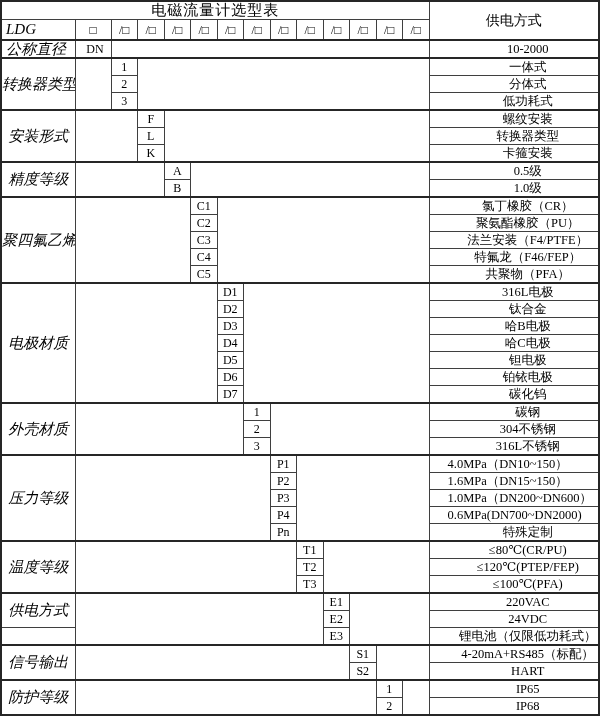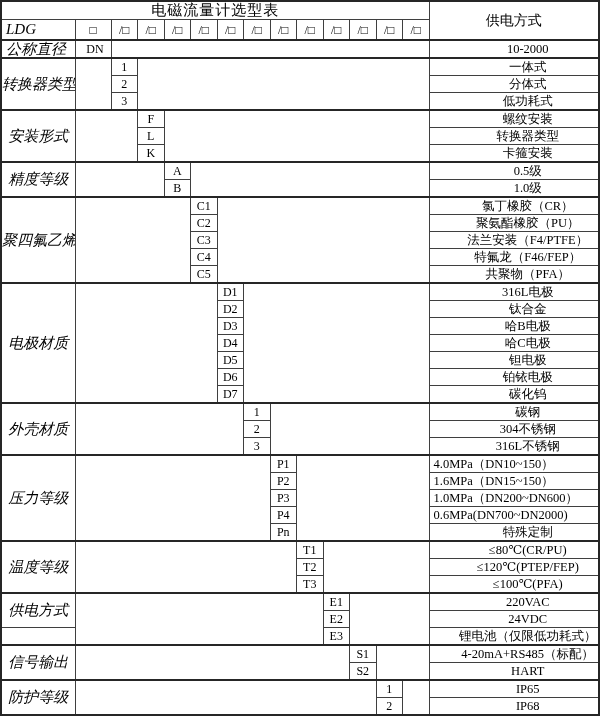--- a/index.html
+++ b/index.html
@@ -6,21 +6,21 @@
   .page{width:600px;font-family:"Liberation Serif","DejaVu Serif",serif;color:#000;}
   table{width:600px;border-collapse:collapse;table-layout:fixed;border:2px solid #262626;}
   td{border:1px solid #3f3f3f;padding:0;overflow:hidden;white-space:nowrap;height:16px;line-height:15px;vertical-align:middle;}
   tr.gt > td{border-top:2px solid #262626;}
   .title{text-align:center;font-size:15px;letter-spacing:1px;height:17px;margin-top:32px;}
   .deschdr{text-align:center;font-size:14px;}
   .lbl{text-align:center;font-size:15px;font-style:italic;}
   .lft{text-align:left;padding-left:4px;}
   .code{text-align:center;font-size:12px;font-family:"Liberation Serif","DejaVu Serif",serif;margin-top:28px;}
   .desc{text-align:center;font-size:12.5px;padding-left:28px;}
-  .desc.al{text-align:left;padding-left:4px;}
+  .desc.al{text-align:left;padding-left:18px;}
   .box{text-align:center;font-size:12px;height:19px;line-height:18px;}
   .fill{background:#fff;}
 </style>
 </head>
 <body>
 
 <div class="page">
 <table>
 <colgroup>
   <col style="width:74px">

